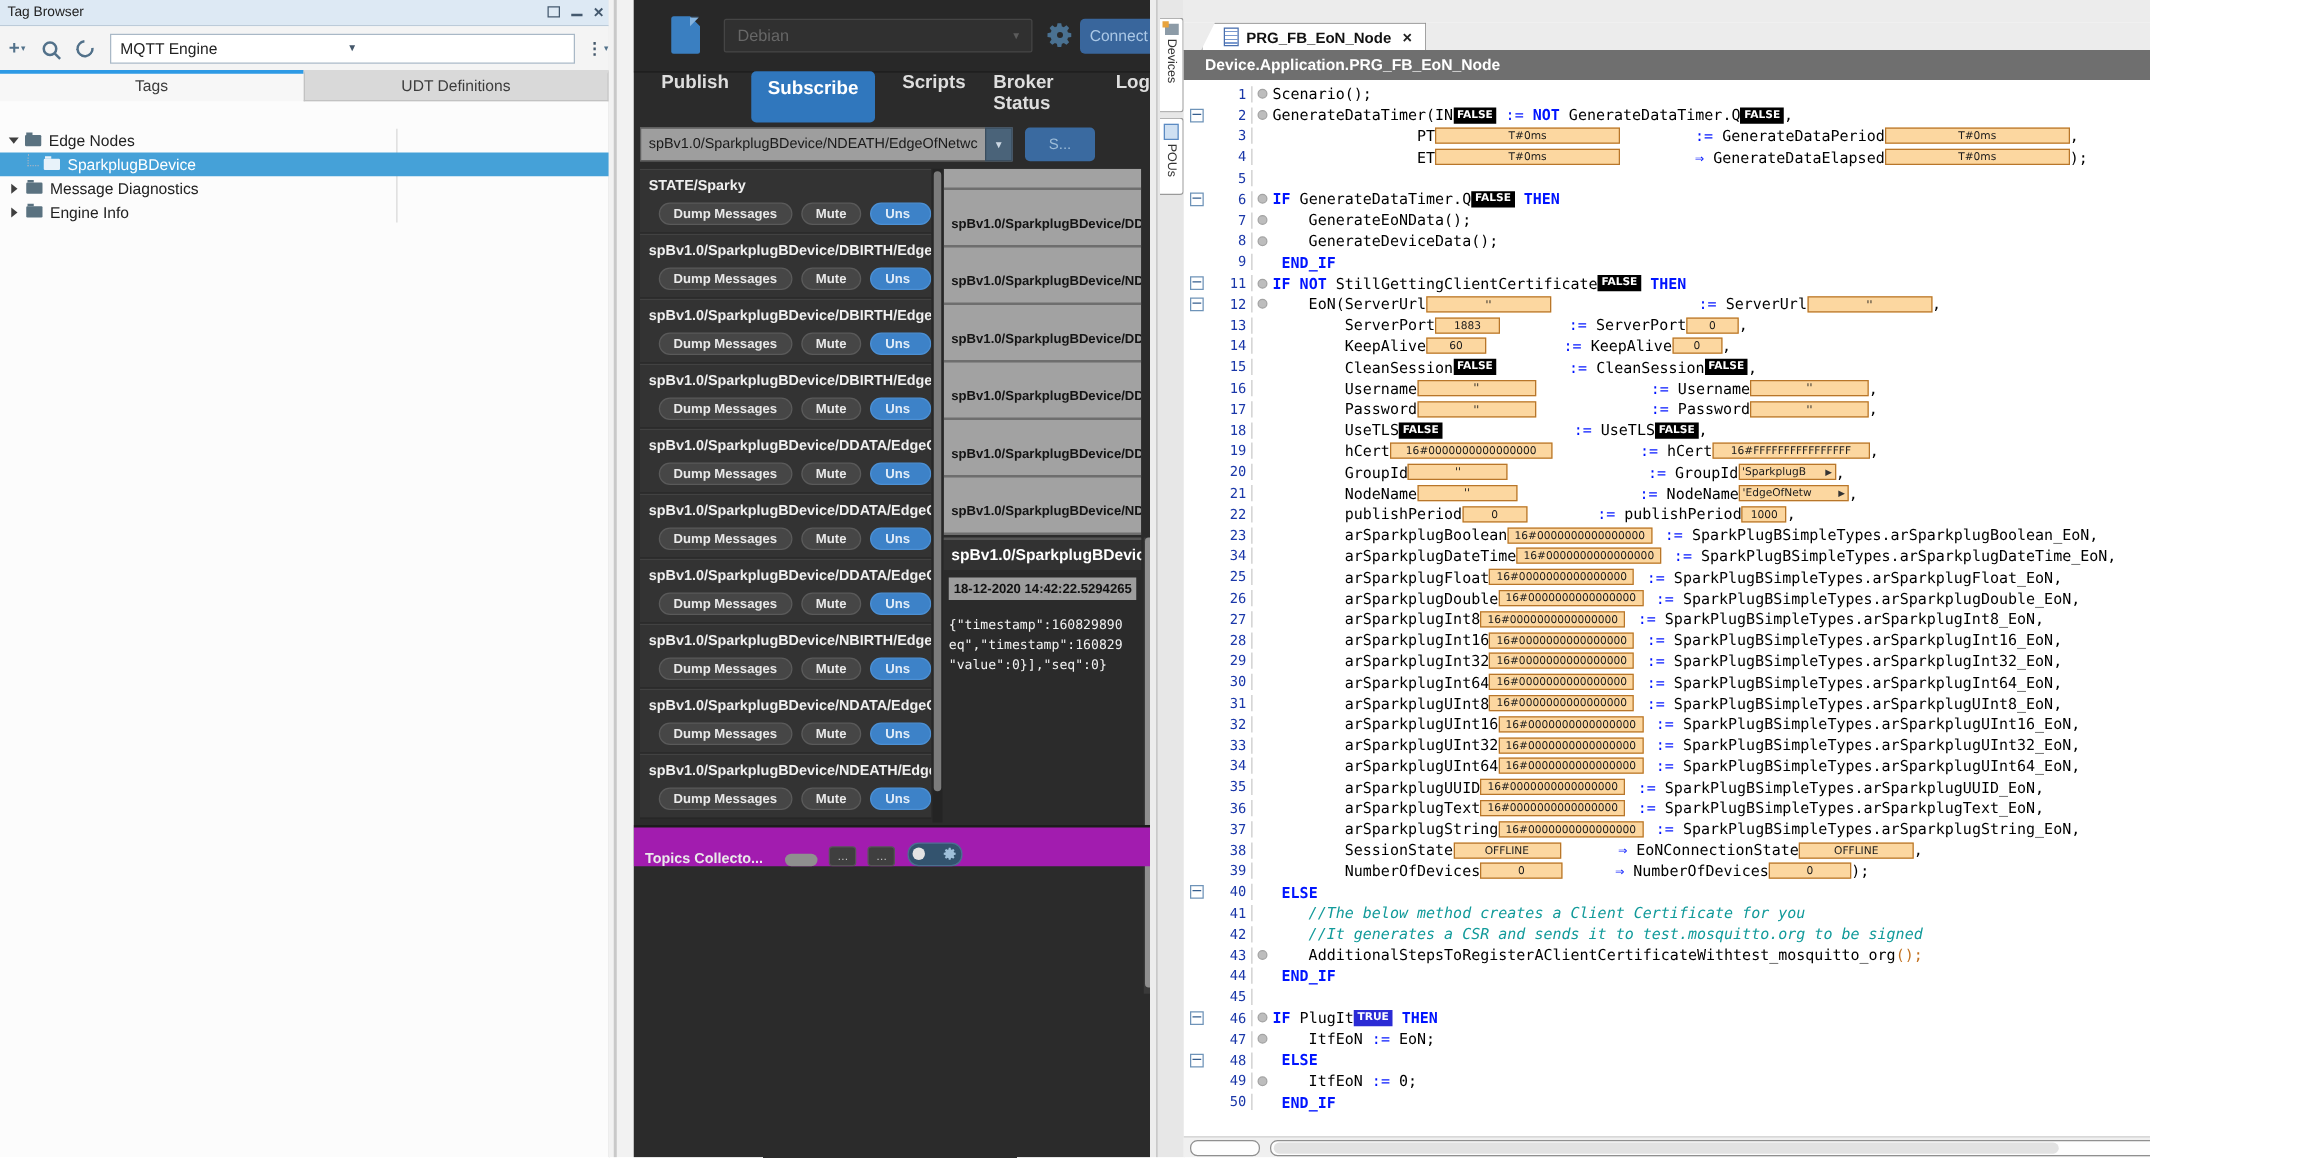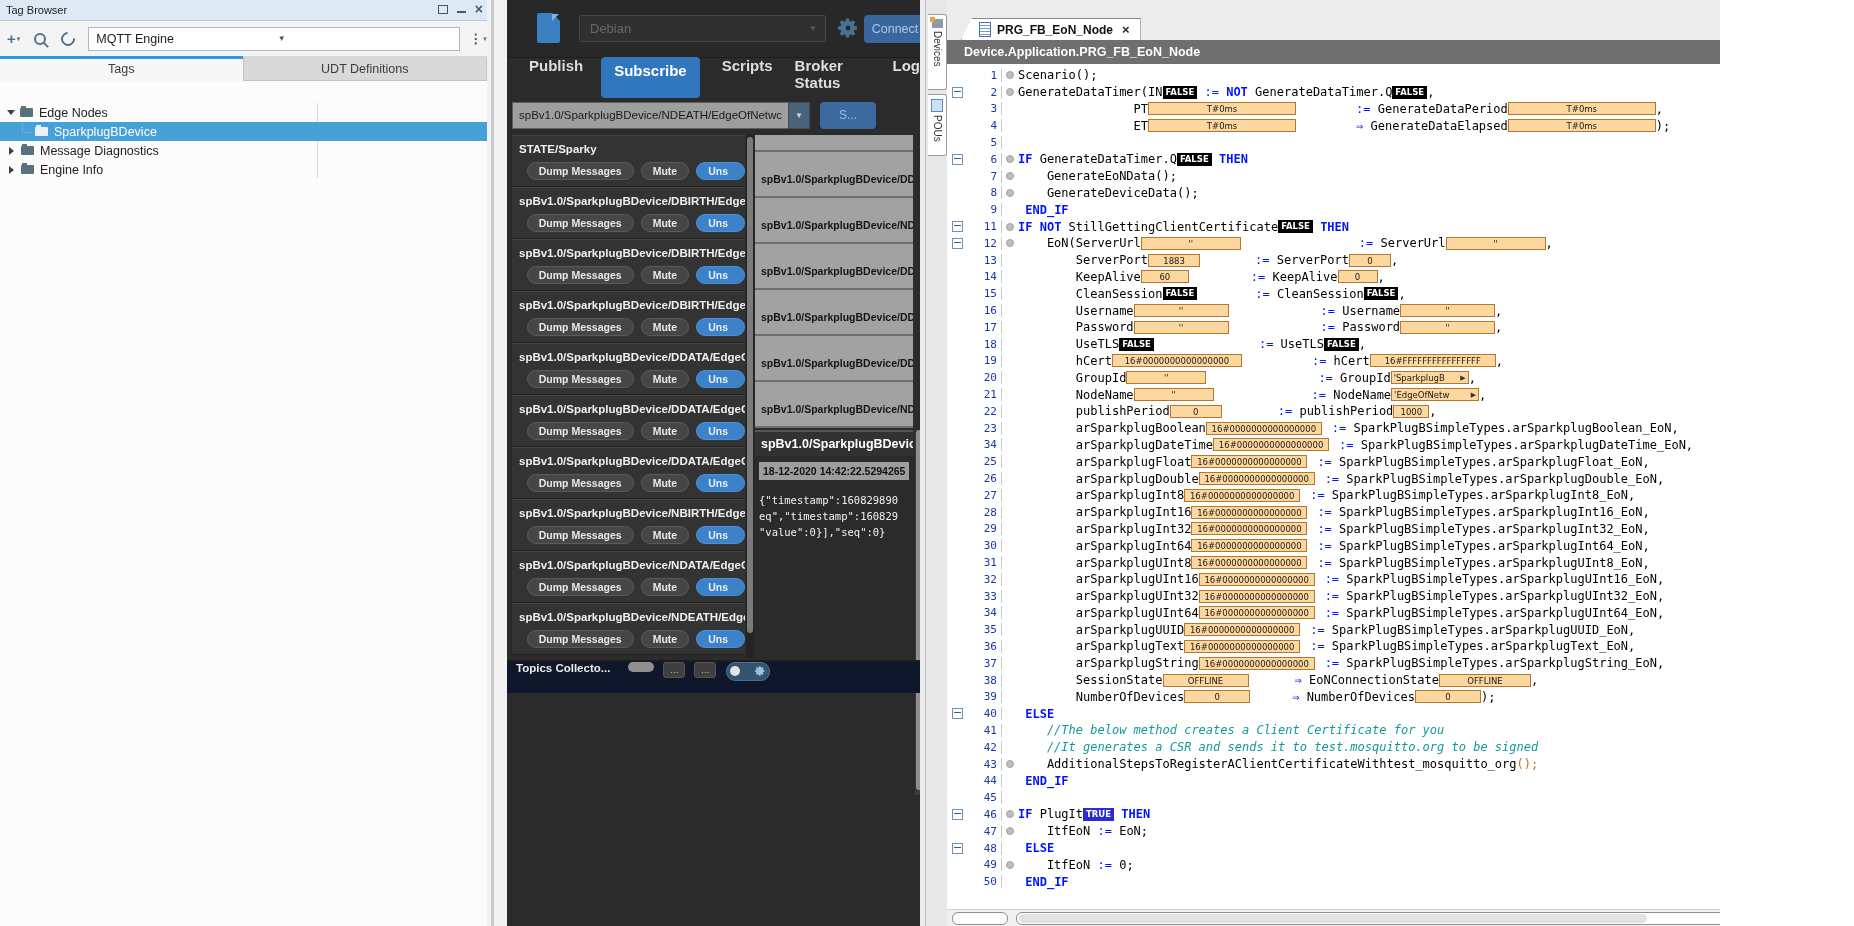--- a/index.html
+++ b/index.html
@@ -81,21 +81,21 @@
   .mq-block.partial{height:17px;}
   .mq-block{height:46px;background:#a2a2a2;border-bottom:2px solid #6e6e6e;box-sizing:border-box;}
   .mq-blocklabel{font-size:10.5px;font-weight:bold;color:#141414;padding:21px 0 0 6px;white-space:nowrap;overflow:hidden;}
   .mq-msghead{position:absolute;left:248px;top:430px;width:158px;height:26px;background:#323232;border-top:2px solid #555;
       font-size:12.5px;font-weight:bold;color:#fff;line-height:24px;padding-left:6px;box-sizing:border-box;white-space:nowrap;overflow:hidden;}
   .mq-ts{position:absolute;left:252px;top:462px;background:#9d9d9d;color:#111;font-size:10.5px;font-weight:bold;padding:3px 4px;white-space:nowrap;max-width:150px;overflow:hidden;}
   .mq-payload{position:absolute;left:252px;top:492px;width:152px;font-family:"DejaVu Sans Mono",monospace;font-size:10.5px;
       color:#f2f2f2;line-height:16px;white-space:pre;overflow:hidden;height:52px;}
   .mq-scroll2{position:absolute;left:408px;top:430px;width:9px;height:365px;background:#3a3a3a;}
   .mq-scroll2 .thumb{position:absolute;left:1px;top:0;width:7px;height:360px;background:#8f8f8f;border-radius:3px;}
-  .mq-footer{position:absolute;left:0;top:660px;right:0;height:31px;background:#0f172a;border-top:2px solid #1c1c1c;display:flex;align-items:flex-start;}
+  .mq-footer{position:absolute;left:0;top:660px;right:0;height:31px;background:#a21caf;border-top:2px solid #1c1c1c;display:flex;align-items:flex-end;}
   .mq-footlabel{font-size:11.5px;font-weight:bold;color:#eaeaea;margin-left:9px;white-space:nowrap;}
   .mq-fpill{width:26px;height:10px;background:#8f8f8f;border-radius:5px;margin-left:18px;}
   .mq-fbtn{width:22px;height:16px;background:#3f3f3f;border:1px solid #555;border-radius:3px;color:#c6c6c6;font-size:9px;
       text-align:center;line-height:14px;margin-left:9px;box-sizing:border-box;}
   .mq-ftoggle{width:42px;height:17px;background:#33536e;border:1px solid #4a7191;border-radius:9px;margin-left:10px;position:relative;}
   .mq-ftoggle .knob{position:absolute;left:3px;top:3px;width:10px;height:10px;border-radius:50%;background:#e3e3e3;}
   .mq-ftoggle svg{position:absolute;right:3px;top:2px;}
   
   #stripgap{position:absolute;left:920px;top:0;width:5px;height:926px;background:#ededed;}
   #sidestrip{position:absolute;left:925px;top:0;width:22px;height:926px;background:#e7e7e7;border-left:1px solid #bdbdbd;}

